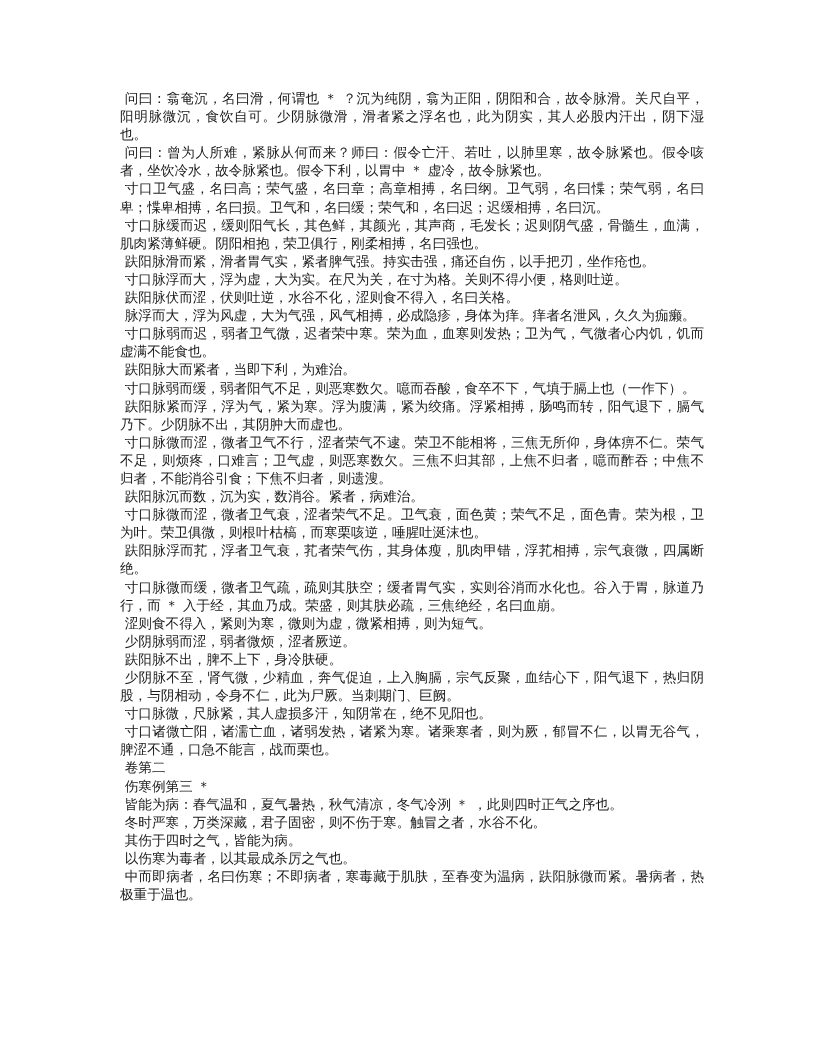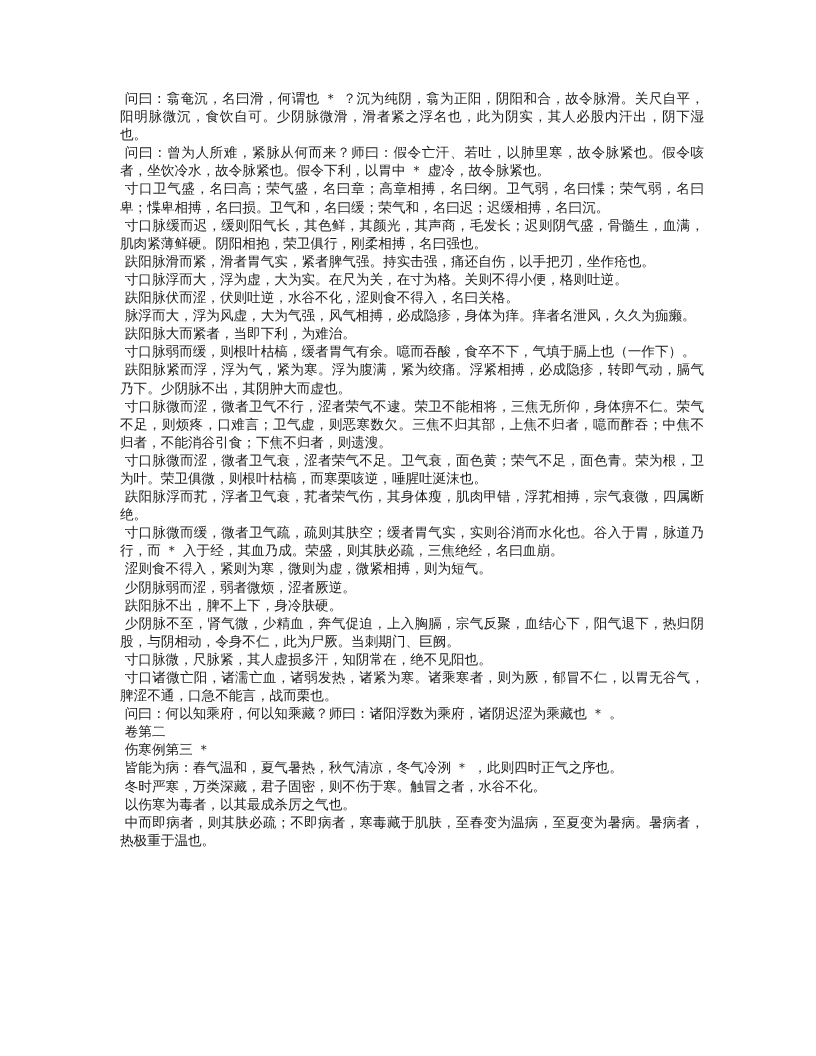--- a/index.html
+++ b/index.html
@@ -17,33 +17,35 @@
 
 <div class="page">
   <p class="para">问曰：翕奄沉，名曰滑，何谓也 ＊ ？沉为纯阴，翕为正阳，阴阳和合，故令脉滑。关尺自平，阳明脉微沉，食饮自可。少阴脉微滑，滑者紧之浮名也，此为阴实，其人必股内汗出，阴下湿也。</p>
   <p class="para">问曰：曾为人所难，紧脉从何而来？师曰：假令亡汗、若吐，以肺里寒，故令脉紧也。假令咳者，坐饮冷水，故令脉紧也。假令下利，以胃中 ＊ 虚冷，故令脉紧也。</p>
   <p class="para">寸口卫气盛，名曰高；荣气盛，名曰章；高章相搏，名曰纲。卫气弱，名曰惵；荣气弱，名曰卑；惵卑相搏，名曰损。卫气和，名曰缓；荣气和，名曰迟；迟缓相搏，名曰沉。</p>
   <p class="para">寸口脉缓而迟，缓则阳气长，其色鲜，其颜光，其声商，毛发长；迟则阴气盛，骨髓生，血满，肌肉紧薄鲜硬。阴阳相抱，荣卫俱行，刚柔相搏，名曰强也。</p>
   <p class="para">趺阳脉滑而紧，滑者胃气实，紧者脾气强。持实击强，痛还自伤，以手把刃，坐作疮也。</p>
   <p class="para">寸口脉浮而大，浮为虚，大为实。在尺为关，在寸为格。关则不得小便，格则吐逆。</p>
   <p class="para">趺阳脉伏而涩，伏则吐逆，水谷不化，涩则食不得入，名曰关格。</p>
   <p class="para">脉浮而大，浮为风虚，大为气强，风气相搏，必成隐疹，身体为痒。痒者名泄风，久久为痂癞。</p>
+  <p class="para">寸口脉弱而迟，弱者卫气微，迟者荣中寒。荣为血，血寒则发热；卫为气，气微者心内饥，饥而虚满不能食也。</p>
   <p class="para">趺阳脉大而紧者，当即下利，为难治。</p>
-  <p class="para">寸口脉弱而缓，则根叶枯槁，缓者胃气有余。噫而吞酸，食卒不下，气填于膈上也（一作下）。</p>
-  <p class="para">趺阳脉紧而浮，浮为气，紧为寒。浮为腹满，紧为绞痛。浮紧相搏，必成隐疹，转即气动，膈气乃下。少阴脉不出，其阴肿大而虚也。</p>
+  <p class="para">寸口脉弱而缓，弱者阳气不足，则恶寒数欠。噫而吞酸，食卒不下，气填于膈上也（一作下）。</p>
+  <p class="para">趺阳脉紧而浮，浮为气，紧为寒。浮为腹满，紧为绞痛。浮紧相搏，肠鸣而转，阳气退下，膈气乃下。少阴脉不出，其阴肿大而虚也。</p>
   <p class="para">寸口脉微而涩，微者卫气不行，涩者荣气不逮。荣卫不能相将，三焦无所仰，身体痹不仁。荣气不足，则烦疼，口难言；卫气虚，则恶寒数欠。三焦不归其部，上焦不归者，噫而酢吞；中焦不归者，不能消谷引食；下焦不归者，则遗溲。</p>
+  <p class="para">趺阳脉沉而数，沉为实，数消谷。紧者，病难治。</p>
   <p class="para">寸口脉微而涩，微者卫气衰，涩者荣气不足。卫气衰，面色黄；荣气不足，面色青。荣为根，卫为叶。荣卫俱微，则根叶枯槁，而寒栗咳逆，唾腥吐涎沫也。</p>
   <p class="para">趺阳脉浮而芤，浮者卫气衰，芤者荣气伤，其身体瘦，肌肉甲错，浮芤相搏，宗气衰微，四属断绝。</p>
   <p class="para">寸口脉微而缓，微者卫气疏，疏则其肤空；缓者胃气实，实则谷消而水化也。谷入于胃，脉道乃行，而 ＊ 入于经，其血乃成。荣盛，则其肤必疏，三焦绝经，名曰血崩。</p>
   <p class="para">涩则食不得入，紧则为寒，微则为虚，微紧相搏，则为短气。</p>
   <p class="para">少阴脉弱而涩，弱者微烦，涩者厥逆。</p>
   <p class="para">趺阳脉不出，脾不上下，身冷肤硬。</p>
   <p class="para">少阴脉不至，肾气微，少精血，奔气促迫，上入胸膈，宗气反聚，血结心下，阳气退下，热归阴股，与阴相动，令身不仁，此为尸厥。当刺期门、巨阙。</p>
   <p class="para">寸口脉微，尺脉紧，其人虚损多汗，知阴常在，绝不见阳也。</p>
   <p class="para">寸口诸微亡阳，诸濡亡血，诸弱发热，诸紧为寒。诸乘寒者，则为厥，郁冒不仁，以胃无谷气，脾涩不通，口急不能言，战而栗也。</p>
-  <p class="para">问曰：何以知乘府，何以知乘藏？师曰：诸阳浮数为乘府，诸阴迟涩为乘藏也 ＊ 。</p>
   <p class="para">卷第二</p>
   <p class="para">伤寒例第三 ＊</p>
   <p class="para">皆能为病：春气温和，夏气暑热，秋气清凉，冬气冷洌 ＊ ，此则四时正气之序也。</p>
   <p class="para">冬时严寒，万类深藏，君子固密，则不伤于寒。触冒之者，水谷不化。</p>
+  <p class="para">其伤于四时之气，皆能为病。</p>
   <p class="para">以伤寒为毒者，以其最成杀厉之气也。</p>
-  <p class="para">中而即病者，则其肤必疏；不即病者，寒毒藏于肌肤，至春变为温病，至夏变为暑病。暑病者，热极重于温也。</p>
+  <p class="para">中而即病者，名曰伤寒；不即病者，寒毒藏于肌肤，至春变为温病，趺阳脉微而紧。暑病者，热极重于温也。</p>
 </div>
 
 </body></html>

